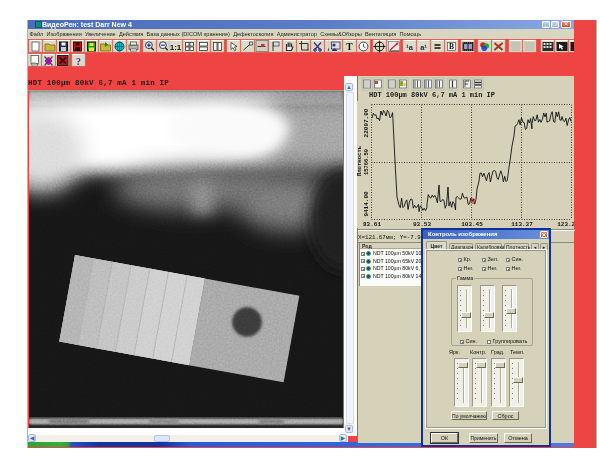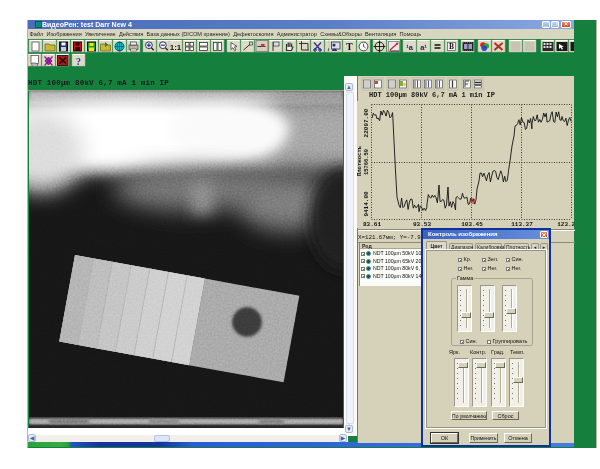--- a/index.html
+++ b/index.html
@@ -1,15 +1,15 @@
 <!DOCTYPE html>
 <html><head><meta charset="utf-8"><style>
 *{margin:0;padding:0;box-sizing:border-box}
 html,body{width:600px;height:469px;background:#fff;font-family:"Liberation Sans",sans-serif;overflow:hidden}
-#win{position:absolute;left:27px;top:20px;width:570px;height:428px;background:#15803d;border-left:1px solid #b8b5a0;border-right:1px solid #b8b5a0}
+#win{position:absolute;left:27px;top:20px;width:570px;height:428px;background:#ef4444;border-left:1px solid #b8b5a0;border-right:1px solid #b8b5a0}
 .abs{position:absolute}
 #tbar{left:0;top:0;width:546px;height:9px;background:linear-gradient(90deg,#4a6cba 0%,#5c7ec8 55%,#8aa8e2 100%)}
 #tbar .ttl{position:absolute;left:14px;top:0px;color:#fff;font-weight:bold;font-size:7px;line-height:9px;letter-spacing:0px}
 #ticon{position:absolute;left:7px;top:1px;width:7px;height:7px;background:#0c8a8a;border:1px solid #063;}
 .wbtn{position:absolute;top:1px;width:8px;height:7px;border:1px solid #fff;border-radius:1px;font-size:6px;line-height:5px;color:#fff;text-align:center}
 #menubar{left:0;top:9px;width:546px;height:10px;background:#d9d6bf;font-size:5.6px;color:#222;line-height:10px;white-space:nowrap}
 #menubar span{margin:0 1.6px}
 #row1{left:0;top:19px}
 #row2{left:0;top:33px}
 #lpanel{left:0;top:56px;width:328px;height:372px}

